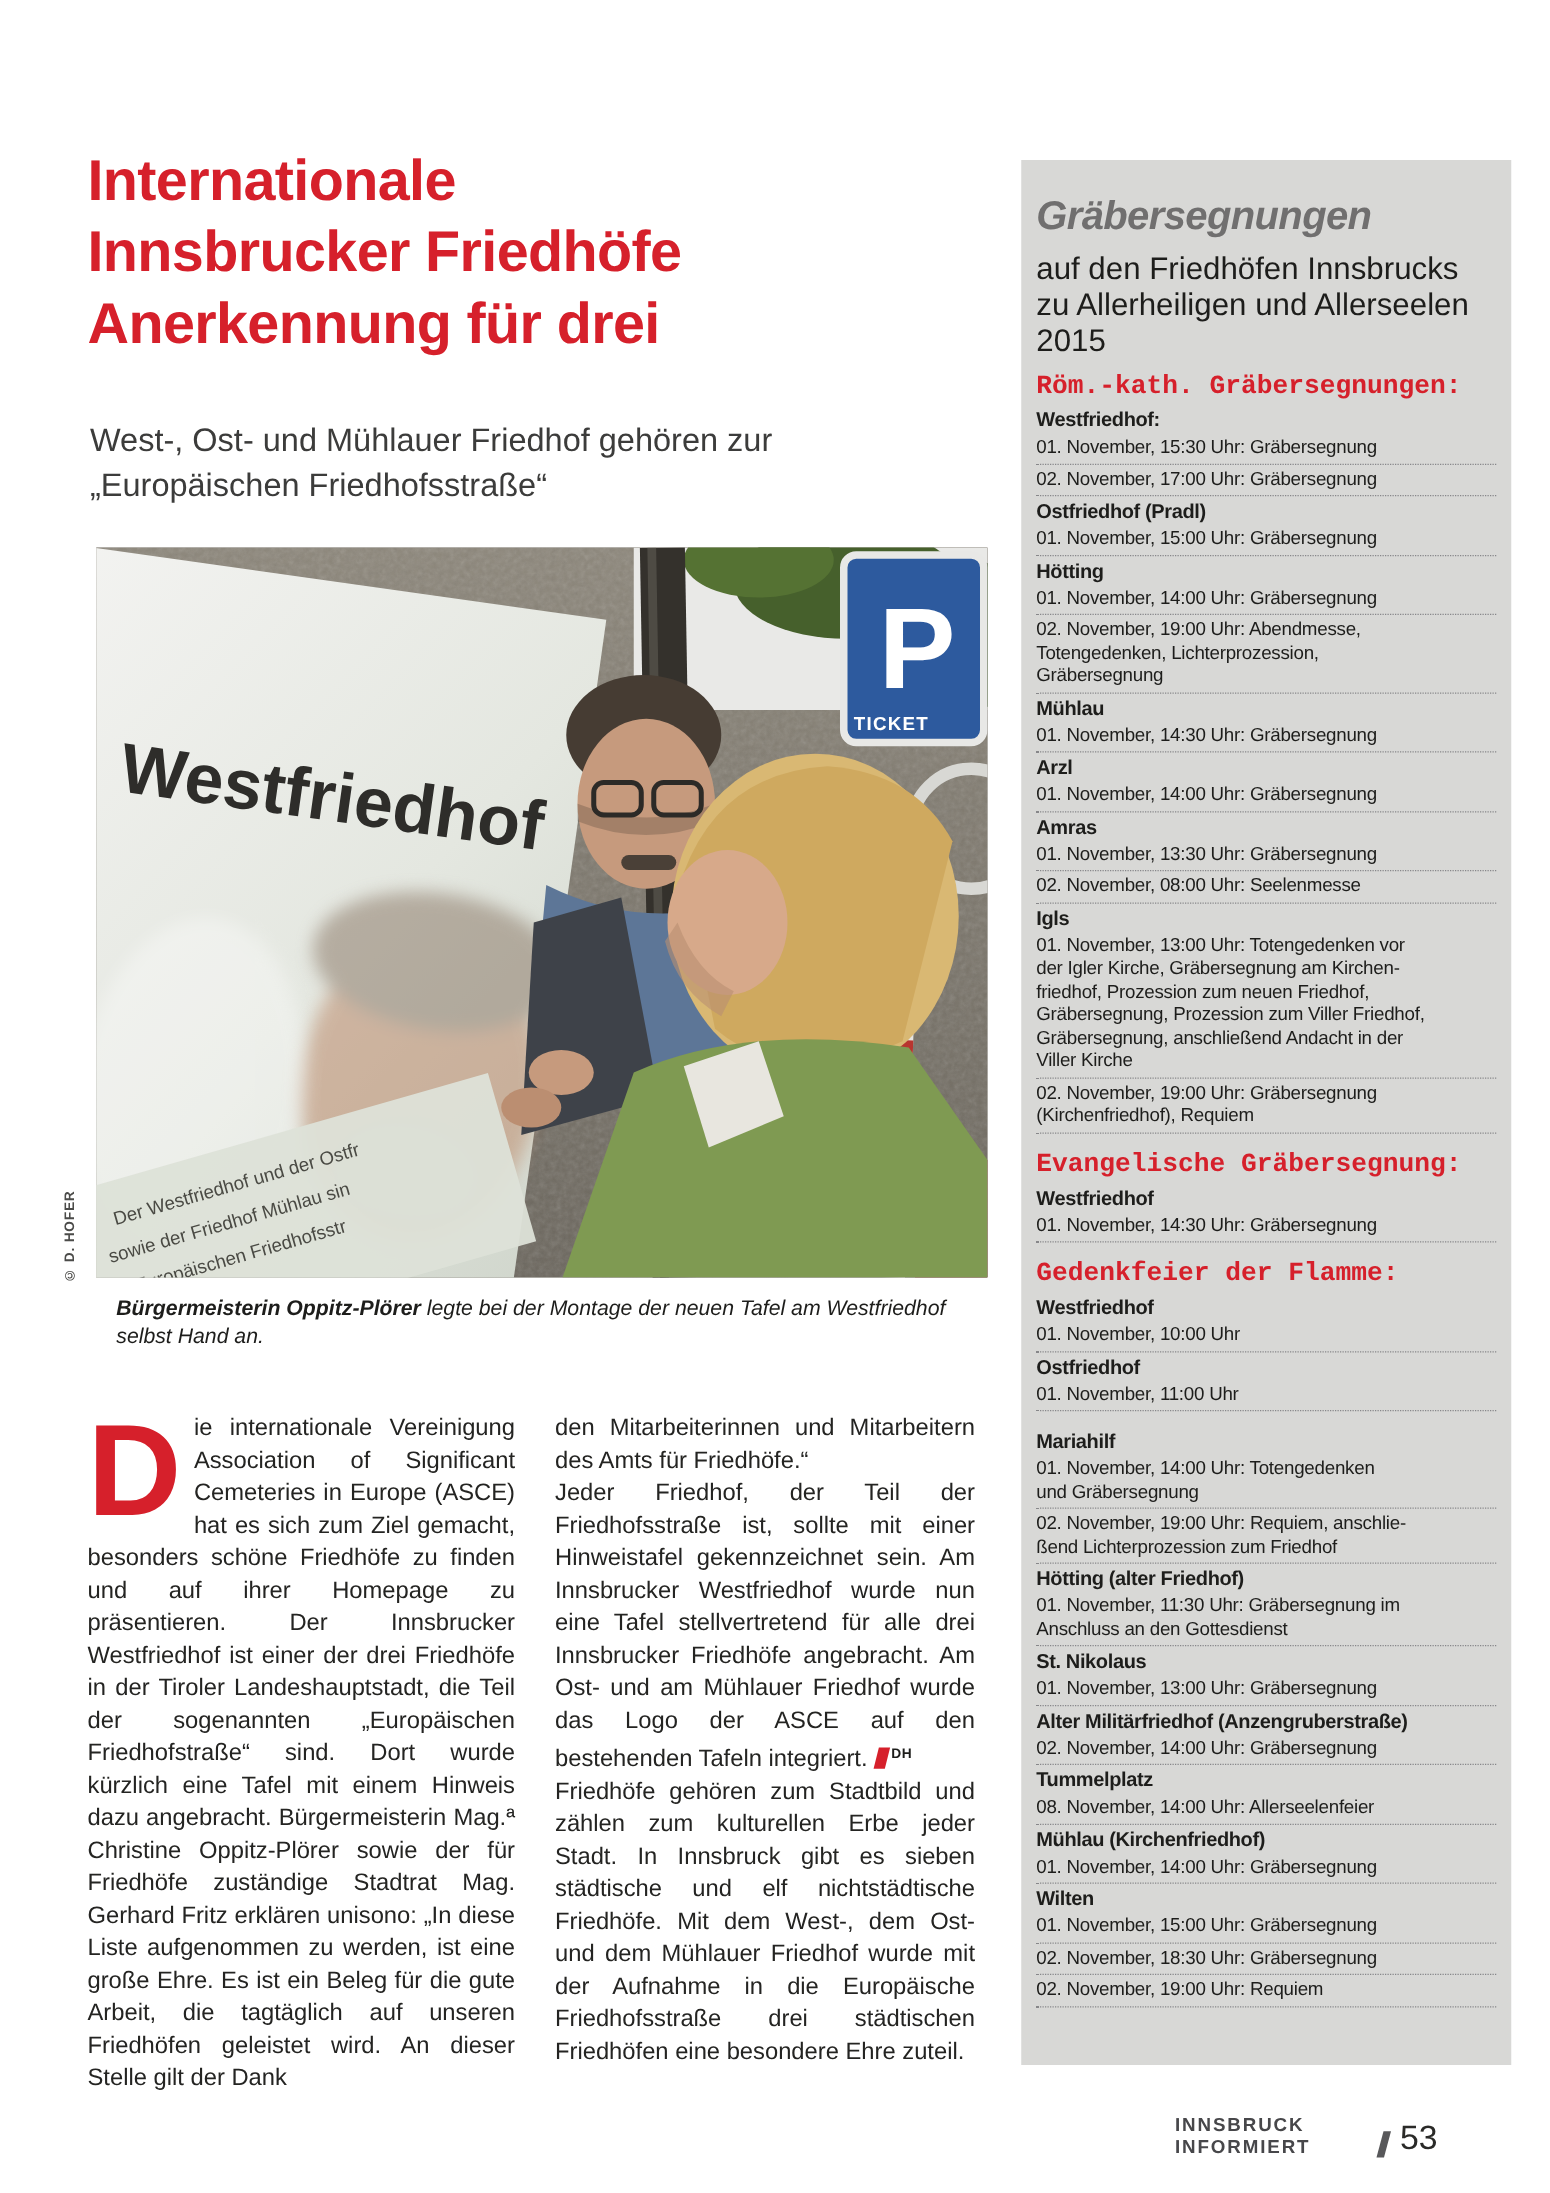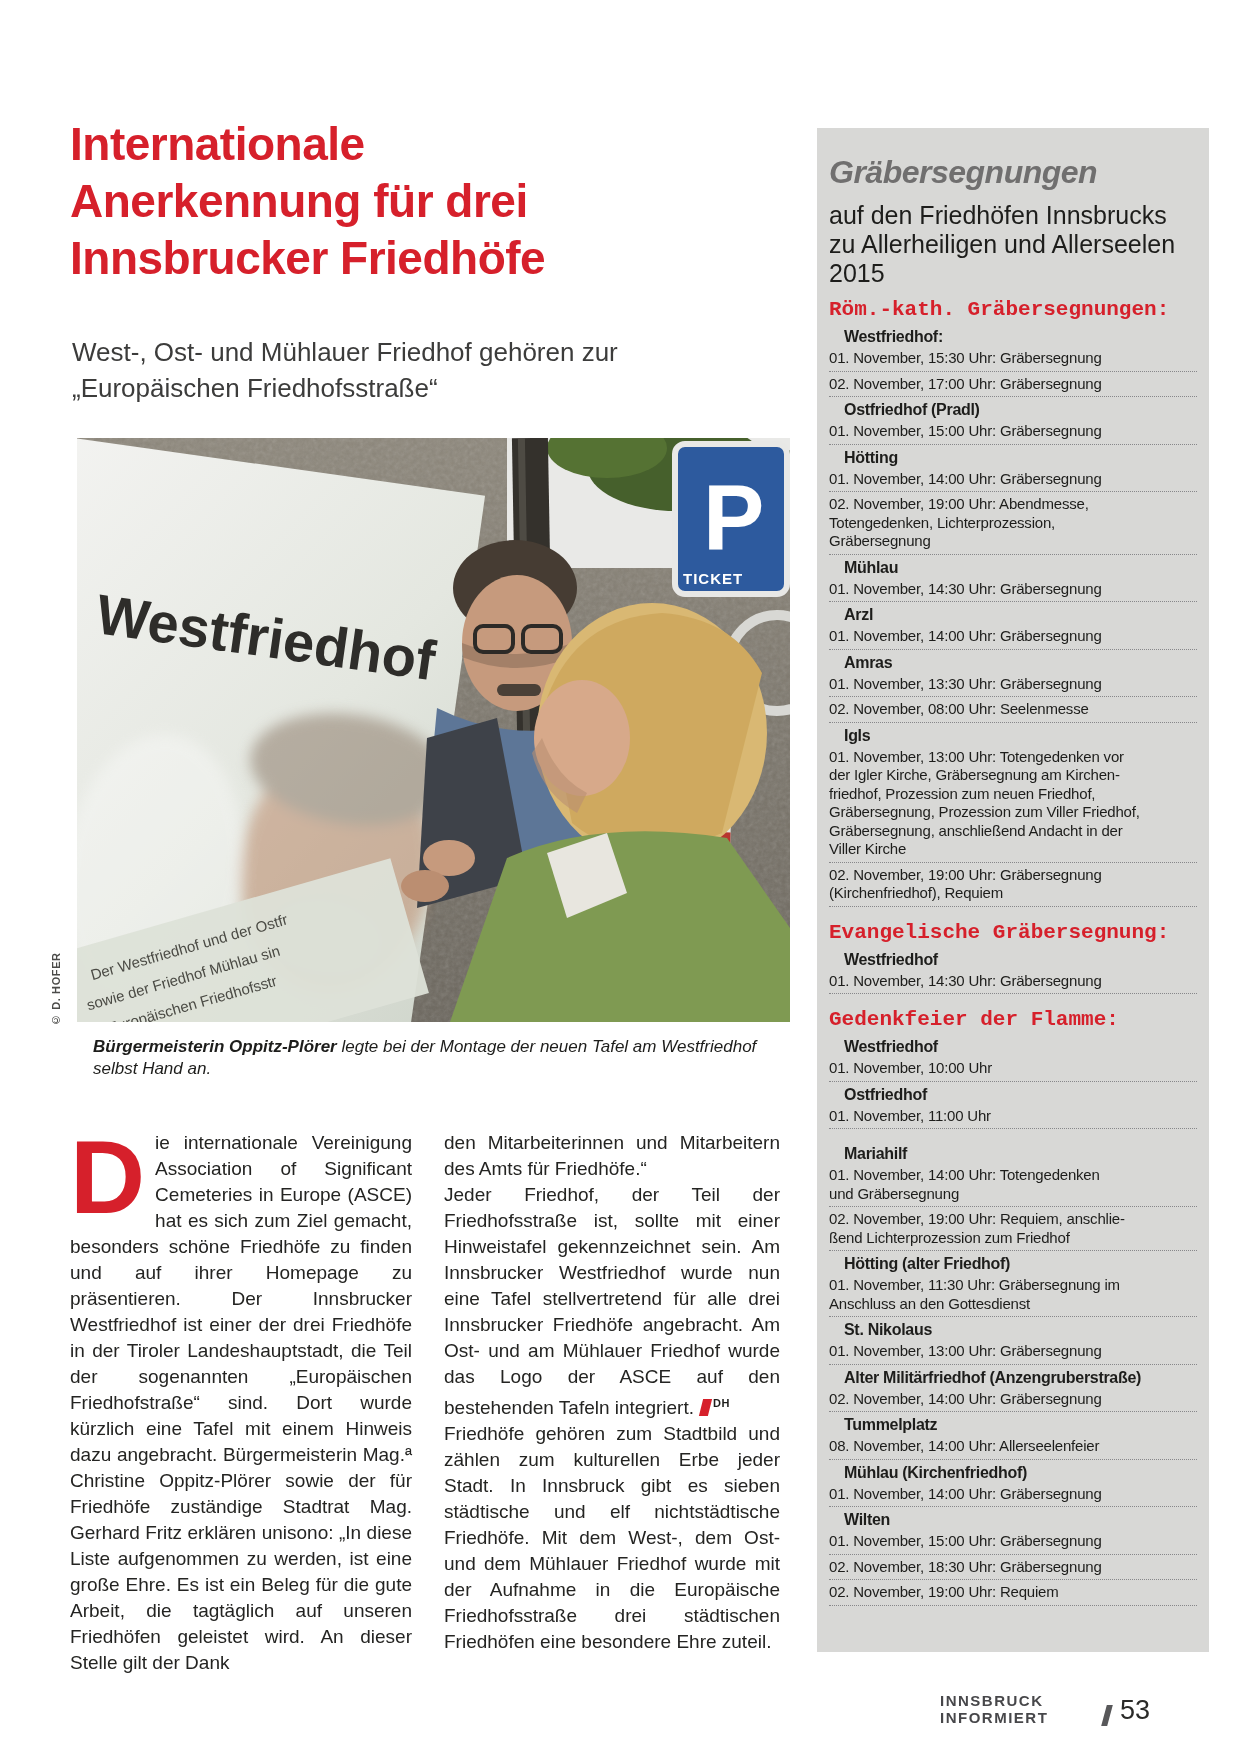--- a/index.html
+++ b/index.html
@@ -42,42 +42,42 @@
   .sidebar{position:absolute;left:817px;top:128px;width:392px;height:1524px;
            background:#d8d8d6;padding:24px 12px;box-sizing:border-box;overflow:hidden;}
   .sidebar-title{font-size:32px;font-weight:bold;font-style:italic;color:#706f6f;
                  letter-spacing:-0.5px;margin:2px 0 10px;}
   .sidebar-subtitle{font-size:25px;line-height:29px;color:#1d1d1b;margin-bottom:10px;}
   .section{margin-top:0;}
   .section + .section{margin-top:14px;}
   .section-title{font-size:21px;font-weight:bold;color:var(--accent,#d6202b);
                  margin:2px 0 5px;font-family:Liberation Mono, monospace;}
   .group-name{font-size:16px;font-weight:bold;color:#1d1d1b;line-height:22px;
-              letter-spacing:-0.3px;margin-top:1px;margin-left:15px;}
+              letter-spacing:-0.3px;margin-top:1px;}
   .entry{font-size:15px;line-height:18.5px;color:#1d1d1b;letter-spacing:-0.2px;
          border-bottom:1px dotted #87878a;padding:1px 0 3px;margin-bottom:2px;
          white-space:pre-line;}
 
   
   .footer{position:absolute;top:1692px;left:940px;width:210px;display:flex;
           align-items:flex-end;justify-content:flex-end;}
   .footer-mag{font-size:15px;font-weight:bold;letter-spacing:1.5px;color:#47474a;}
   .footer-slash{display:inline-block;width:9px;height:21px;background:#58585a;
                 transform:skewX(-15deg);margin:0 10px;}
   .footer-page{font-size:27px;color:#2a2a28;}
 </style>
 </head>
 <body>
 
 <div id="page">
 
   <div class="headline">
     <div>Internationale</div>
+    <div>Innsbrucker Friedhöfe</div>
     <div>Anerkennung für drei</div>
-    <div>Innsbrucker Friedhöfe</div>
   </div>
 
   <div class="subtitle">
     <div>West-, Ost- und Mühlauer Friedhof gehören zur</div>
     <div>„Europäischen Friedhofsstraße“</div>
   </div>
 
   <div class="photo">
     <svg viewBox="0 0 713 584" xmlns="http://www.w3.org/2000/svg">
       <defs>

